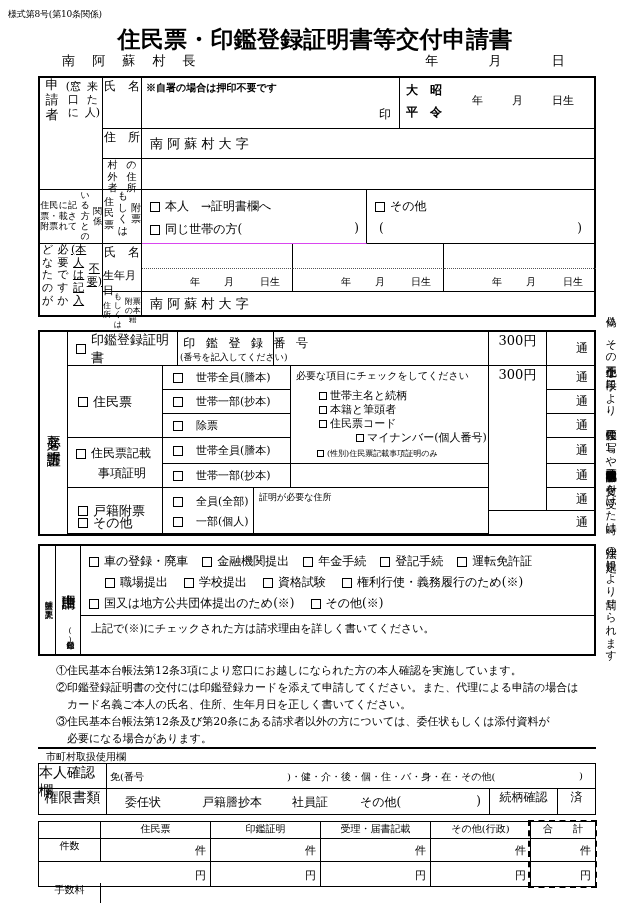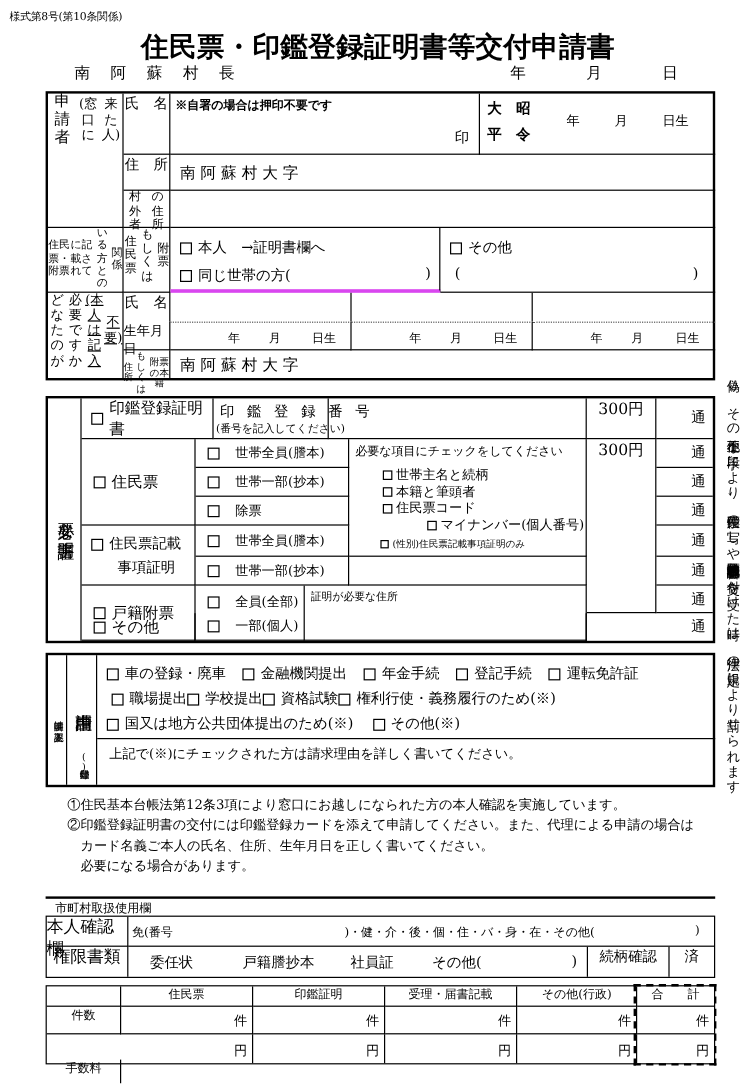--- a/index.html
+++ b/index.html
@@ -178,21 +178,21 @@
       <span>関係</span>
     </div>
   </div>
   <div class="abs ctr" style="left:103px; top:190px; width:39px; height:54px; border-right:1px solid #000; border-bottom:1px solid #000;">
     <div class="mini-multiline t10">
       <span>住民票</span>
       <span>もしくは</span>
       <span>附票</span>
     </div>
   </div>
-  <div class="abs" style="left:142px; top:190px; width:225px; height:54px; border-right:1px solid #000; border-bottom:3px solid #d946ef;text-decoration:underline;">
+  <div class="abs" style="left:142px; top:190px; width:225px; height:54px; border-right:1px solid #000; border-bottom:1px solid #d946ef;text-decoration:underline;">
     <div class="abs chk-line t12" style="left:8px; top:8px;">
       <span class="cb"></span>
       <span>本人　→証明書欄へ</span>
     </div>
     <div class="abs chk-line t12" style="left:8px; top:31px;">
       <span class="cb"></span>
       <span>同じ世帯の方(</span>
     </div>
     <div class="abs t12" style="right:7px; top:31px;">)</div>
   </div>
@@ -409,21 +409,21 @@
         </span>
       <span class="chk-line t12">
           <span class="cb"></span>
           <span>登記手続</span>
         </span>
       <span class="chk-line t12">
           <span class="cb"></span>
           <span>運転免許証</span>
         </span>
     </div>
-    <div class="abs" style="left:12px; top:28px; display:flex; gap:0;">
+    <div class="abs" style="left:24px; top:28px; display:flex; gap:16px;">
       <span class="chk-line t12">
           <span class="cb"></span>
           <span>職場提出</span>
         </span>
       <span class="chk-line t12">
           <span class="cb"></span>
           <span>学校提出</span>
         </span>
       <span class="chk-line t12">
           <span class="cb"></span>
@@ -446,20 +446,21 @@
     </div>
   </div>
   <div class="abs" style="left:81px; top:616px; width:515px; height:38px;">
     <div class="abs t11" style="left:10px; top:5px; white-space:nowrap;">上記で(※)にチェックされた方は請求理由を詳しく書いてください。</div>
   </div>
 
   <div class="abs" style="left:56px; top:662px; width:540px; font-size:11px; line-height:1.55;">
     <div>①住民基本台帳法第12条3項により窓口にお越しになられた方の本人確認を実施しています。</div>
     <div>②印鑑登録証明書の交付には印鑑登録カードを添えて申請してください。また、代理による申請の場合は</div>
     <div>　カード名義ご本人の氏名、住所、生年月日を正しく書いてください。</div>
+    <div>③住民基本台帳法第12条及び第20条にある請求者以外の方については、委任状もしくは添付資料が</div>
     <div>　必要になる場合があります。</div>
   </div>
 
   <div class="abs" style="left:38px; top:747px; width:558px; height:0; border-top:2px solid #000;"></div>
 
   <div class="abs t10" style="left:46px; top:750px; white-space:nowrap;">市町村取扱使用欄</div>
 
   <div class="abs bx" style="left:38px; top:763px; width:558px; height:52px;"></div>
 
   <div class="abs ctr t14" style="left:39px; top:764px; width:68px; height:25px; border-right:1px solid #000; border-bottom:1px solid #000; font-size:14px;">

